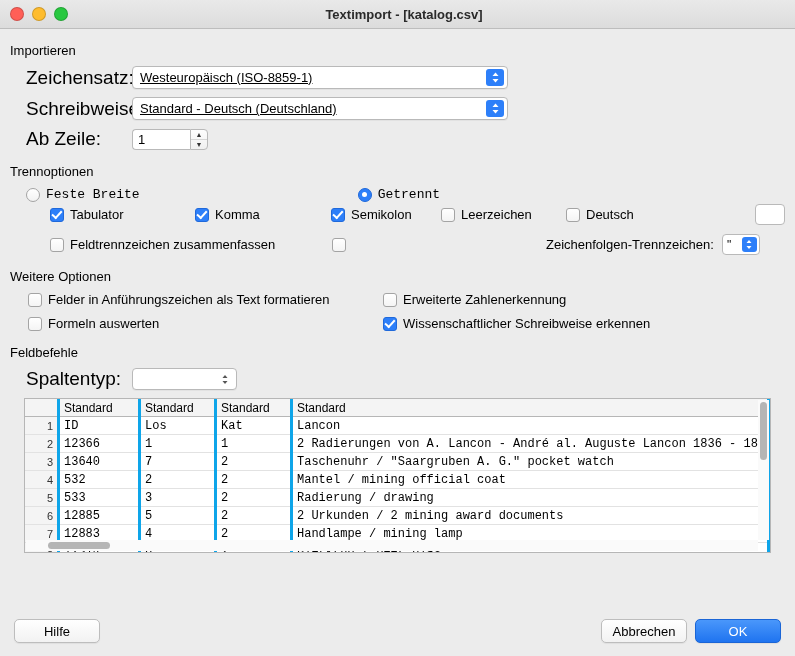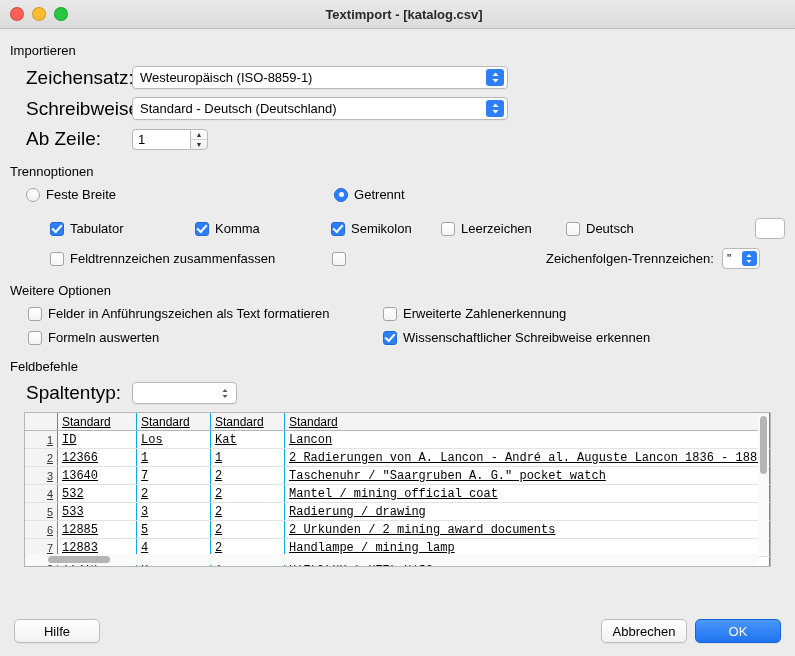--- a/index.html
+++ b/index.html
@@ -90,20 +90,21 @@
     height: 23px;
     background: #fff;
     border: 1px solid #b9b9b9;
     border-radius: 4px;
     display: flex;
     align-items: center;
     padding: 0 28px 0 7px;
     font-size: 13px;
     box-sizing: border-box;
     box-shadow: 0 1px 0 rgba(0,0,0,0.04);
+    text-decoration: underline;
   }
   .select .chev {
     position: absolute;
     right: 3px;
     top: 2px;
     width: 18px;
     height: 17px;
     background: #2d7ff9;
     border-radius: 3px;
     display: flex;
@@ -214,21 +215,22 @@
     content: "";
     width: 5px;
     height: 5px;
     border-radius: 50%;
     background: #fff;
   }
   
   .sep-row1 {
     display: flex;
     align-items: center;
-    margin-bottom: 16px;
+    margin-bottom: 2px;
+    font-family: Liberation Mono, monospace;
   }
   .sep-row2 {
     display: flex;
     align-items: center;
     margin-bottom: 9px;
     flex-wrap: nowrap;
   }
   .text-field {
     width: 30px;
     height: 21px;
@@ -274,29 +276,28 @@
     box-sizing: border-box;
   }
   .tbl {
     border-collapse: collapse;
     font-family: "Liberation Mono", monospace;
     font-size: 12px;
     table-layout: fixed;
     width: 100%;
   }
   .tbl th, .tbl td {
-    border-right: 1px solid #0ea5e9;
+    border-right: 3px solid #0ea5e9;
     border-bottom: 1px solid #e2e2e2;
     padding: 0 4px;
     height: 17px;
     text-align: left;
     font-weight: normal;
     white-space: nowrap;
     overflow: hidden;
-    text-decoration: underline;
   }
   .tbl thead th {
     background: #f4f4f4;
     border-bottom: 1px solid #b6b6b6;
     font-family: "Liberation Sans", sans-serif;
     font-size: 12px;
   }
   .tbl .rownum {
     background: #f4f4f4;
     text-align: right;

